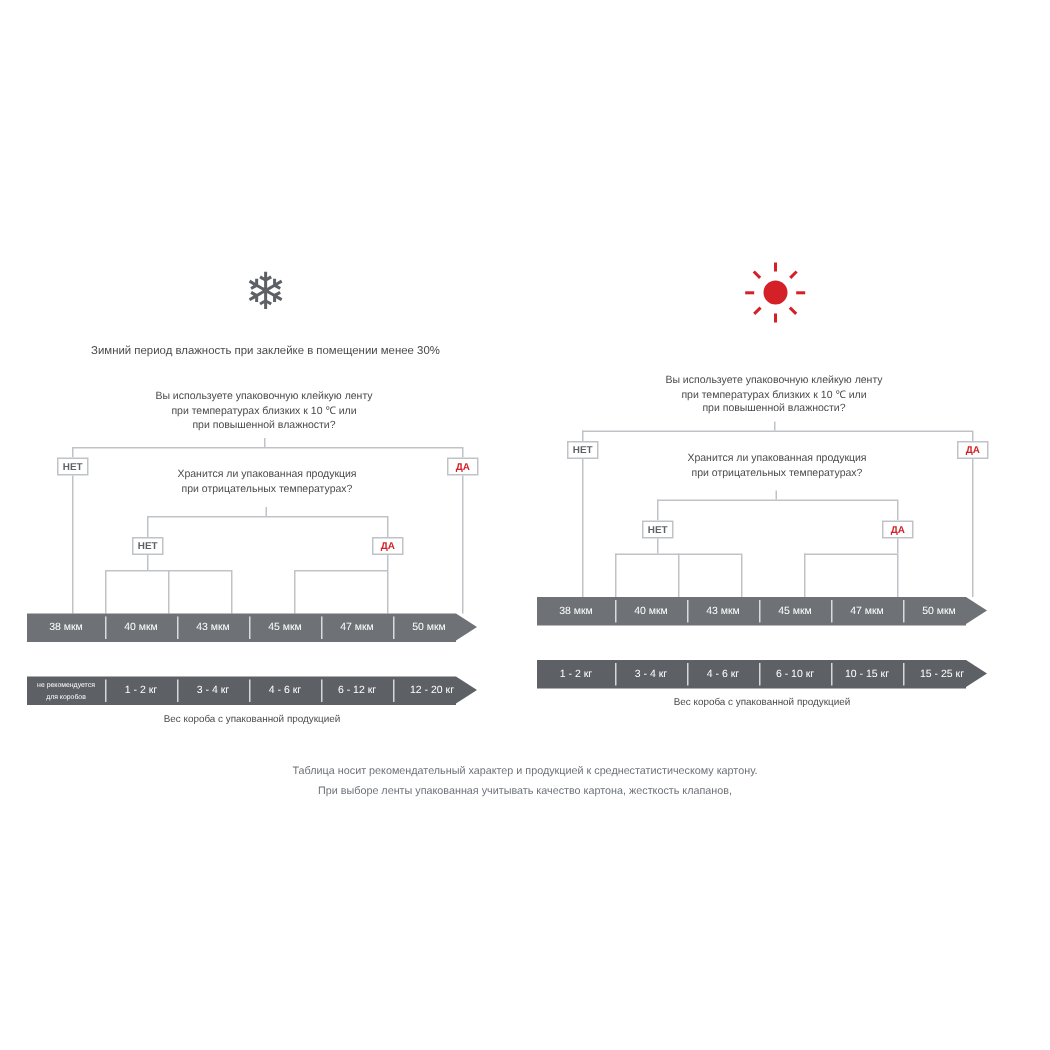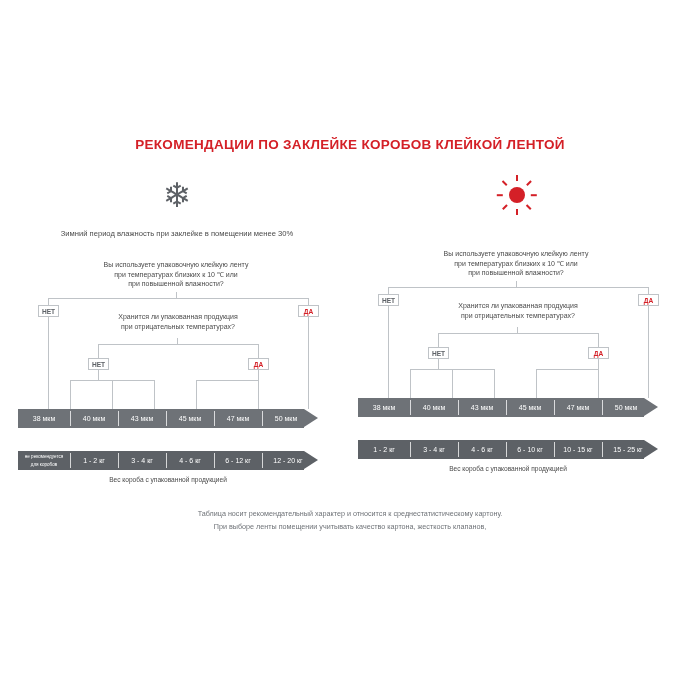--- a/index.html
+++ b/index.html
@@ -195,21 +195,20 @@
     font-size: 7.2px;
     line-height: 12.5px;
     color: #6e7277;
   }
 </style>
 </head>
 <body>
 
 <div class="page">
 
-  <div class="title">РЕКОМЕНДАЦИИ ПО ЗАКЛЕЙКЕ КОРОБОВ КЛЕЙКОЙ ЛЕНТОЙ</div>
 
   <div class="col col-left">
 
     <div class="icon-wrap">
       <div class="snowflake">❄</div>
     </div>
 
     <div class="subtitle">Зимний период влажность при заклейке в помещении менее 30%</div>
 
     <div class="flow">
@@ -380,17 +379,17 @@
         <div class="divider" style="left:148px;"></div>
         <div class="divider" style="left:196px;"></div>
         <div class="divider" style="left:244px;"></div>
       </div>
 
       <div class="bar-caption" style="top:216px;">Вес короба с упакованной продукцией</div>
     </div>
   </div>
 
   <div class="footer">
-    <div>Таблица носит рекомендательный характер и относится к среднестатистическому картону.</div>
-    <div>При выборе ленты помещении учитывать качество картона, жесткость клапанов,</div>
+    <div>Таблица носит рекомендательный характер и продукцией к среднестатистическому картону.</div>
+    <div>При выборе ленты упакованная учитывать качество картона, жесткость клапанов,</div>
   </div>
 
 </div>
 
 </body></html>

